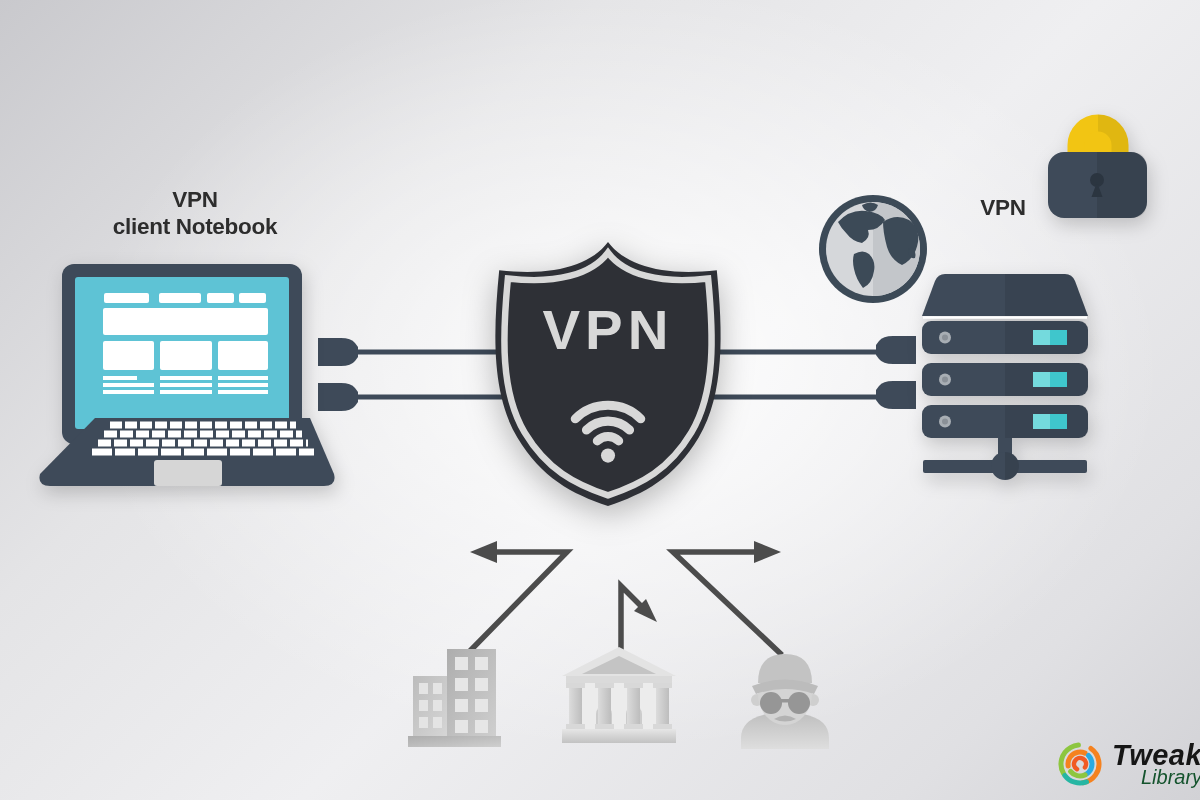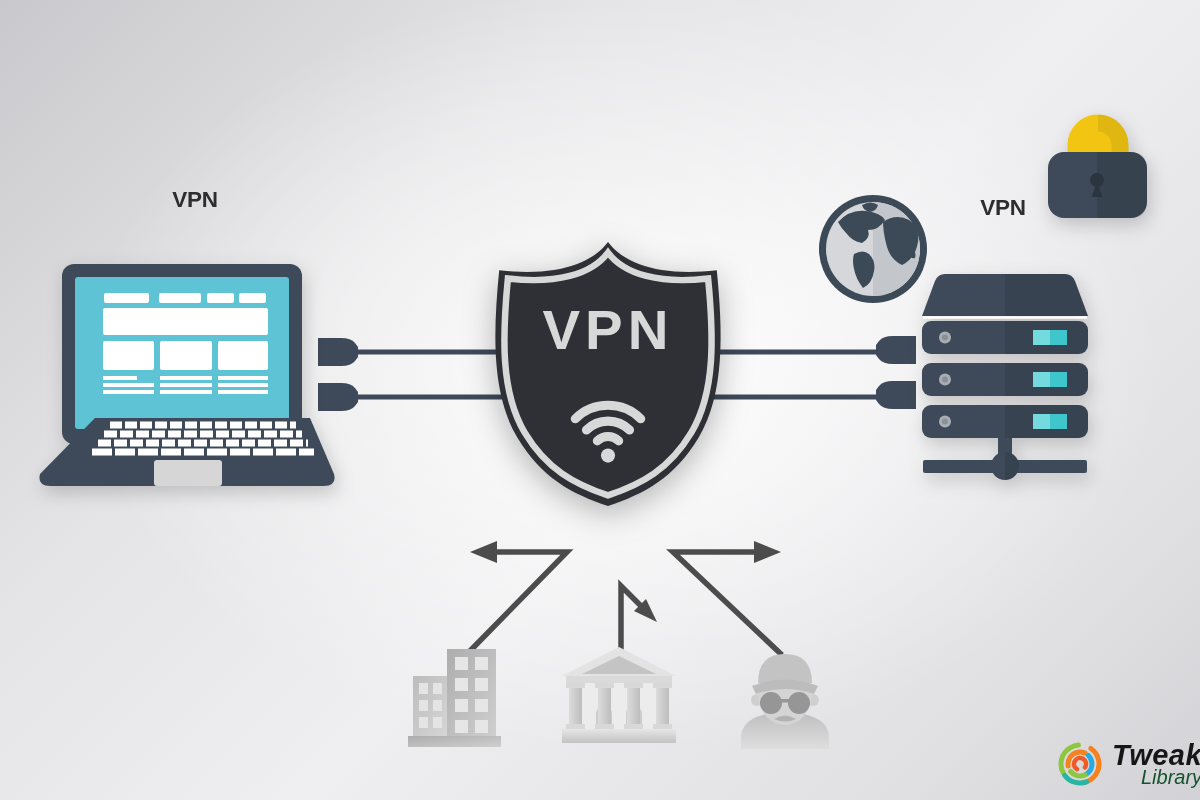--- a/index.html
+++ b/index.html
@@ -46,20 +46,21 @@
     <path class="f-slate" d="M318,383 h23 q10,0 14,5 l3,4 v10 l-3,4 q-4,5 -14,5 h-23 z"></path>
   </g>
   <g>
     <path class="f-slate" d="M916,336 h-23 q-10,0 -14,5 l-3,4 v10 l3,4 q4,5 14,5 h23 z"></path>
     <path class="f-slate" d="M916,381 h-23 q-10,0 -14,5 l-3,4 v10 l3,4 q4,5 14,5 h23 z"></path>
   </g>
 </svg>
 
 <div class="abs label" style="left:80px;top:186px;width:230px;">
   <div>VPN</div>
+  <div>client Notebook</div>
 </div>
 
 <svg class="abs shadow-soft" style="left:28px;top:252px;" width="320" height="240" viewBox="0 0 320 240">
   <rect class="f-slate" x="34" y="12" width="240" height="180" rx="12"></rect>
   <rect class="f-teal" x="47" y="25" width="214" height="152" rx="3"></rect>
   <g fill="#ffffff">
     <rect x="76" y="41" width="45" height="10" rx="2"></rect>
     <rect x="131" y="41" width="42" height="10" rx="2"></rect>
     <rect x="179" y="41" width="27" height="10" rx="2"></rect>
     <rect x="211" y="41" width="27" height="10" rx="2"></rect>

